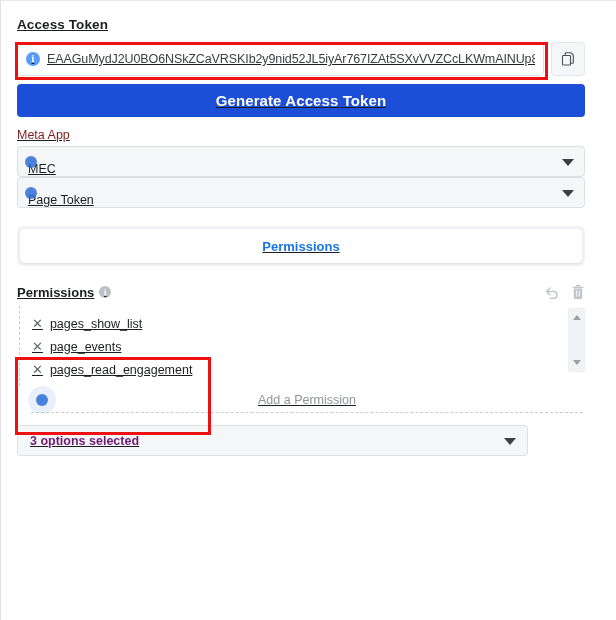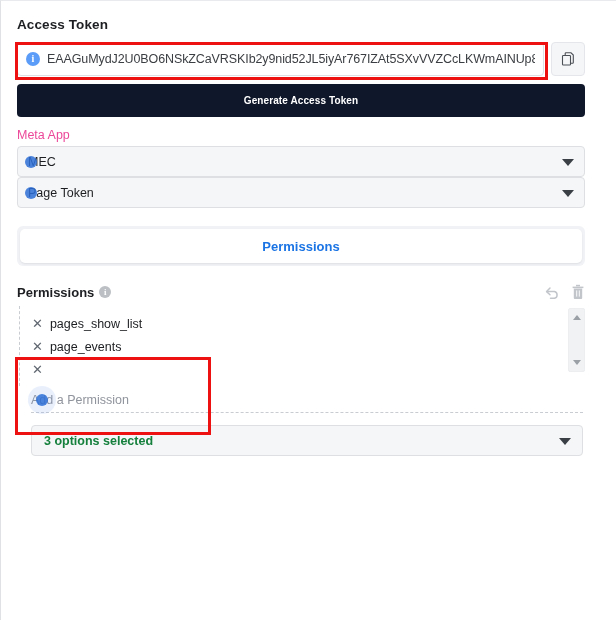--- a/index.html
+++ b/index.html
@@ -24,20 +24,21 @@
     box-sizing: border-box;
     border-left: 1px solid #dfe1e5;
     border-top: 1px solid #e8eaed;
     background: #ffffff;
   }
 
   .inner {
     padding: 0 16px;
     box-sizing: border-box;
     width: 600px;
+    text-decoration: underline;
   }
 
   
   .section-title {
     font-size: 13.5px;
     font-weight: bold;
     color: #1c1e21;
     margin: 16px 0 10px 0;
     letter-spacing: 0.1px;
   }
@@ -95,45 +96,45 @@
     cursor: pointer;
   }
 
   
   .primary-btn {
     display: block;
     width: 100%;
     box-sizing: border-box;
     margin-top: 8px;
     height: 33px;
-    background: #0f172a;
+    background: #1d4ed8;
     color: #ffffff;
     border: none;
     border-radius: 4px;
     font-family: "Liberation Sans", sans-serif;
-    font-size: 10px;
+    font-size: 15px;
     font-weight: bold;
     cursor: pointer;
     letter-spacing: 0.1px;
   }
 
   
   .field-label {
     font-size: 12.5px;
-    color: #ec4899;
+    color: #7f1d1d;
     margin: 11px 0 4px 0;
   }
   .select {
     position: relative;
     height: 31px;
     border: 1px solid #dddfe2;
     border-radius: 4px;
     background: #f5f6f7;
     display: flex;
-    align-items: center;
+    align-items: flex-end;
     padding: 0 30px 0 10px;
     box-sizing: border-box;
     cursor: pointer;
     font-size: 12.5px;
     color: #1c1e21;
   }
   .select .caret {
     position: absolute;
     right: 10px;
     top: 50%;
@@ -270,20 +271,21 @@
     margin-top: 2px;
     margin-left: 14px;
     height: 24px;
     display: flex;
     align-items: center;
     font-size: 12.5px;
     color: #90949c;
     border-bottom: 1px dashed #c9ccd1;
     width: 552px;
     cursor: text;
+    justify-content: center;
   }
   .add-perm .blob2 {
     position: absolute;
     left: 5px;
     top: 50%;
     margin-top: -6px;
     width: 12px; height: 12px;
     border-radius: 50%;
     background: #2d6fd6;
     opacity: 0.85;
@@ -297,33 +299,32 @@
     width: 28px; height: 28px;
     border-radius: 50%;
     background: rgba(120,160,235,0.16);
     pointer-events: none;
   }
 
   
   .opts-select {
     position: relative;
     margin-top: 12px;
-    margin-left: 14px;
-    width: 552px;
+    width: 511px;
     height: 31px;
     border: 1px solid #dddfe2;
     border-radius: 4px;
     background: #f5f6f7;
     display: flex;
     align-items: center;
     padding: 0 30px 0 12px;
     box-sizing: border-box;
     font-size: 12.5px;
     font-weight: bold;
-    color: #15803d;
+    color: #701a75;
     cursor: pointer;
   }
   .opts-select .caret {
     position: absolute;
     right: 11px;
     top: 50%;
     margin-top: -3px;
     width: 0; height: 0;
     border-left: 6px solid transparent;
     border-right: 6px solid transparent;
@@ -404,20 +405,21 @@
         <div class="perm-item">
           <span class="perm-x">✕</span>
           <span>pages_show_list</span>
         </div>
         <div class="perm-item">
           <span class="perm-x">✕</span>
           <span>page_events</span>
         </div>
         <div class="perm-item">
           <span class="perm-x">✕</span>
+          <span>pages_read_engagement</span>
         </div>
       </div>
       <div class="perm-scroll">
         <span class="arw up"></span>
         <span class="arw dn"></span>
       </div>
     </div>
 
     <div class="add-perm">
       <span class="halo"></span>

